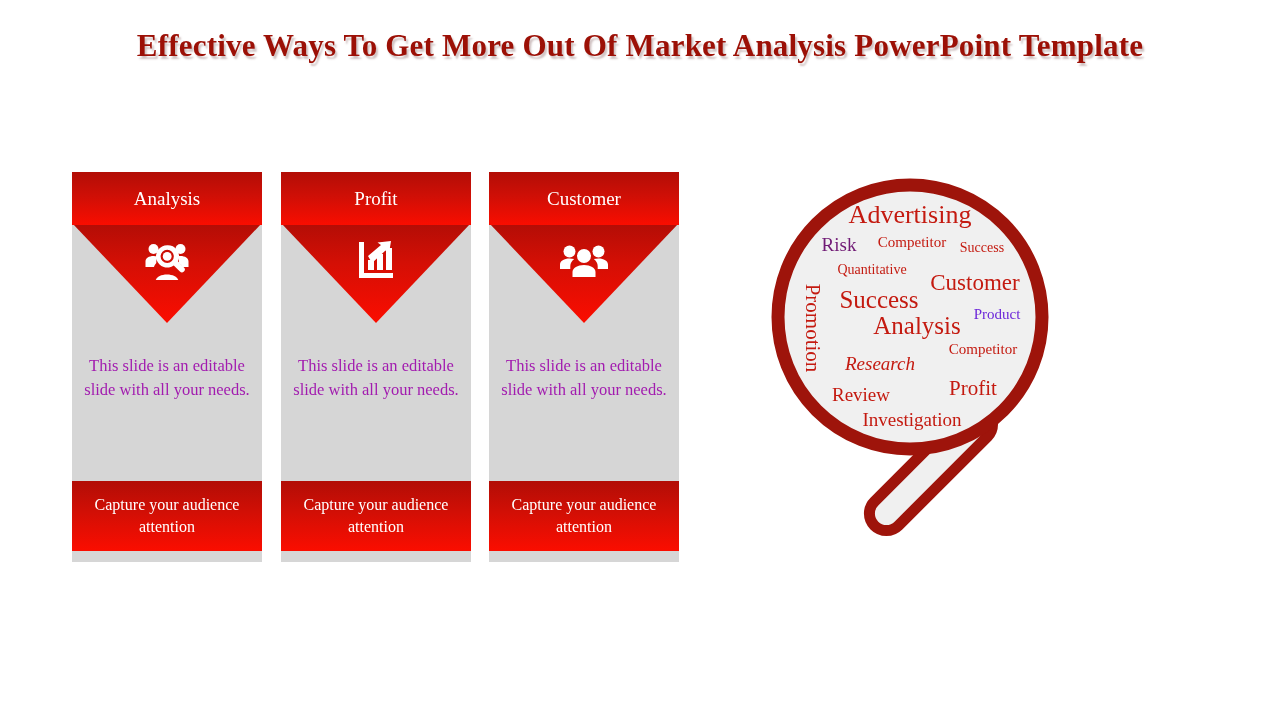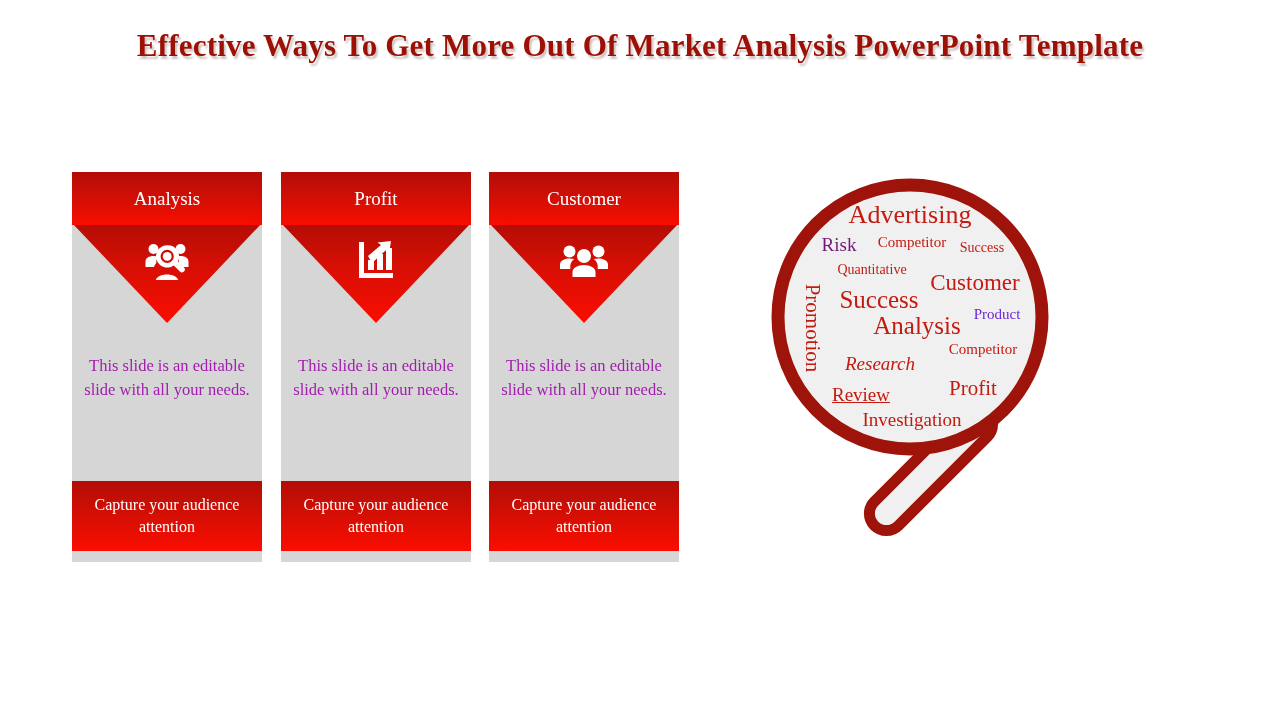--- a/index.html
+++ b/index.html
@@ -206,16 +206,16 @@
       <div class="wc-word" style="left: 227px; top: 83px; font-size: 14px; color: rgb(196, 26, 16);">Success</div>
       <div class="wc-word" style="left: 117px; top: 105px; font-size: 14px; color: rgb(196, 26, 16);">Quantitative</div>
       <div class="wc-word wc-rot" style="left: 57px; top: 163px; font-size: 21px; color: rgb(196, 26, 16);">Promotion</div>
       <div class="wc-word" style="left: 220px; top: 118px; font-size: 23px; color: rgb(196, 26, 16);">Customer</div>
       <div class="wc-word" style="left: 124px; top: 135px; font-size: 25px; color: rgb(196, 26, 16);">Success</div>
       <div class="wc-word" style="left: 162px; top: 161px; font-size: 25px; color: rgb(196, 26, 16);">Analysis</div>
       <div class="wc-word" style="left: 242px; top: 149px; font-size: 15px; color: #6d28d9;">Product</div>
       <div class="wc-word" style="left: 228px; top: 184px; font-size: 15px; color: rgb(196, 26, 16);">Competitor</div>
       <div class="wc-word" style="left: 125px; top: 199px; font-size: 19px; color: rgb(196, 26, 16); font-style: italic;">Research</div>
       <div class="wc-word" style="left: 218px; top: 223px; font-size: 21px; color: rgb(196, 26, 16);">Profit</div>
-      <div class="wc-word" style="left: 106px; top: 230px; font-size: 19px; color: rgb(196, 26, 16); text-decoration: underline;">Review</div>
+      <div class="wc-word" style="left: 106px; top: 230px; font-size: 19px; color: rgb(196, 26, 16);">Review</div>
       <div class="wc-word" style="left: 157px; top: 255px; font-size: 19px; color: rgb(196, 26, 16);">Investigation</div>
     </div>
 </div>
 
 </body></html>

